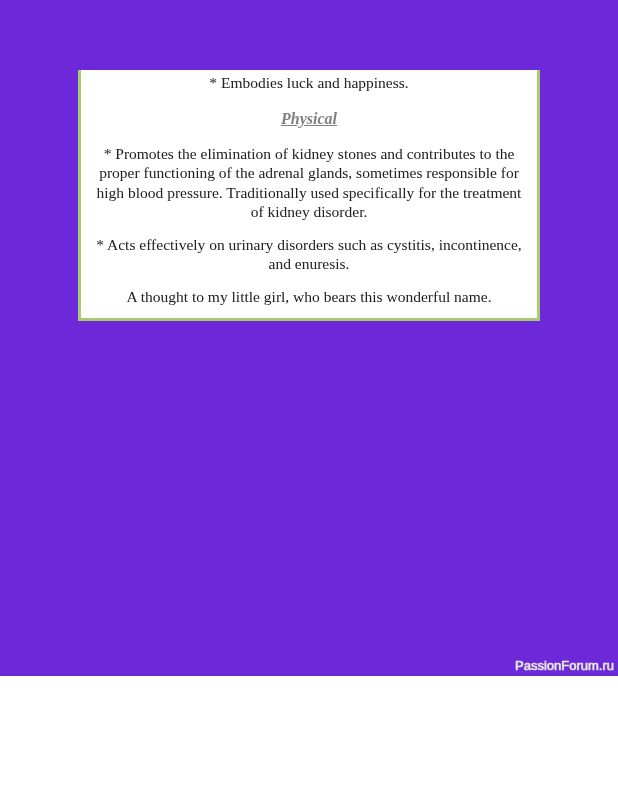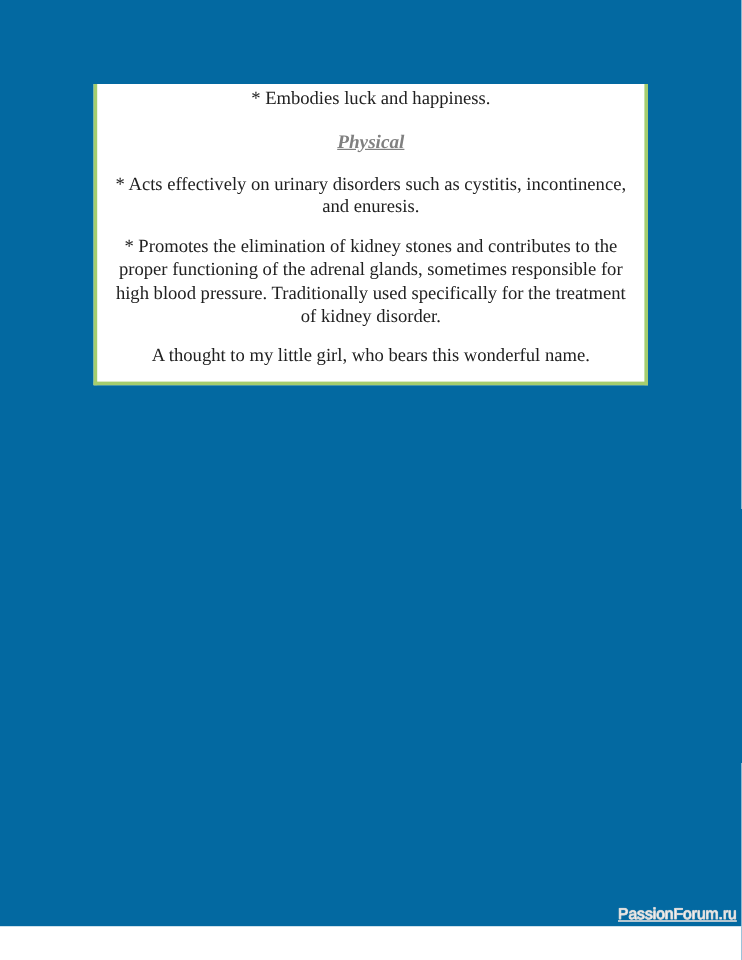--- a/index.html
+++ b/index.html
@@ -4,22 +4,22 @@
 <style>
   * { margin: 0; padding: 0; box-sizing: border-box; }
 
   html, body {
     background: #ffffff;
   }
 
   .page {
     position: relative;
     width: 618px;
-    height: 772px;
-    background: #0369a1;
+    height: 676px;
+    background: #6d28d9;
     overflow: hidden;
     font-family: "Liberation Serif", "DejaVu Serif", serif;
   }
 
   
   .quote-box {
     position: absolute;
     left: 78px;
     top: 70px;
     width: 462px;
@@ -63,37 +63,36 @@
     position: absolute;
     right: 4px;
     bottom: 3px;
     font-family: "Liberation Sans", "DejaVu Sans", sans-serif;
     font-size: 13px;
     color: #fafafa;
     -webkit-text-stroke: 0.6px #d6d6d6;
     text-shadow: 0 0 1px #e3e3e3;
     letter-spacing: 0px;
     user-select: none;
-    text-decoration: underline;
   }
 </style>
 </head>
 <body>
 
 <div class="page">
 
   <div class="quote-box">
 
     <p class="intro-line">* Embodies luck and happiness.</p>
 
     <h2 class="section-heading">Physical</h2>
 
+    <p class="body-paragraph">* Promotes the elimination of kidney stones and contributes to the proper functioning of the adrenal glands, sometimes responsible for high blood pressure. Traditionally used specifically for the treatment of kidney disorder.</p>
+
     <p class="body-paragraph">* Acts effectively on urinary disorders such as cystitis, incontinence, and enuresis.</p>
-
-    <p class="body-paragraph">* Promotes the elimination of kidney stones and contributes to the proper functioning of the adrenal glands, sometimes responsible for high blood pressure. Traditionally used specifically for the treatment of kidney disorder.</p>
 
     <p class="closing-line">A thought to my little girl, who bears this wonderful name.</p>
 
   </div>
 
   <div class="watermark">PassionForum.ru</div>
 
 </div>
 
 </body></html>

